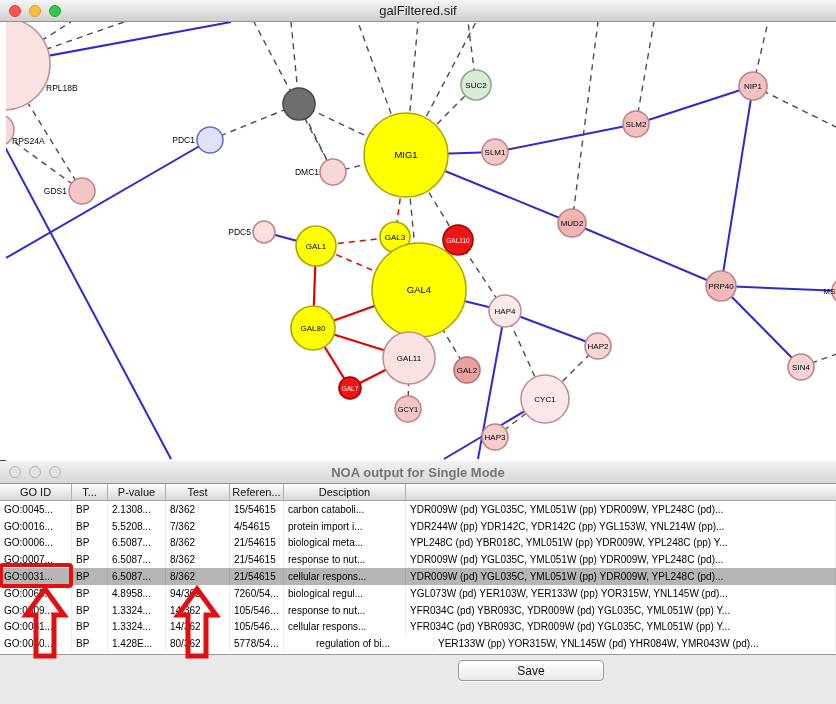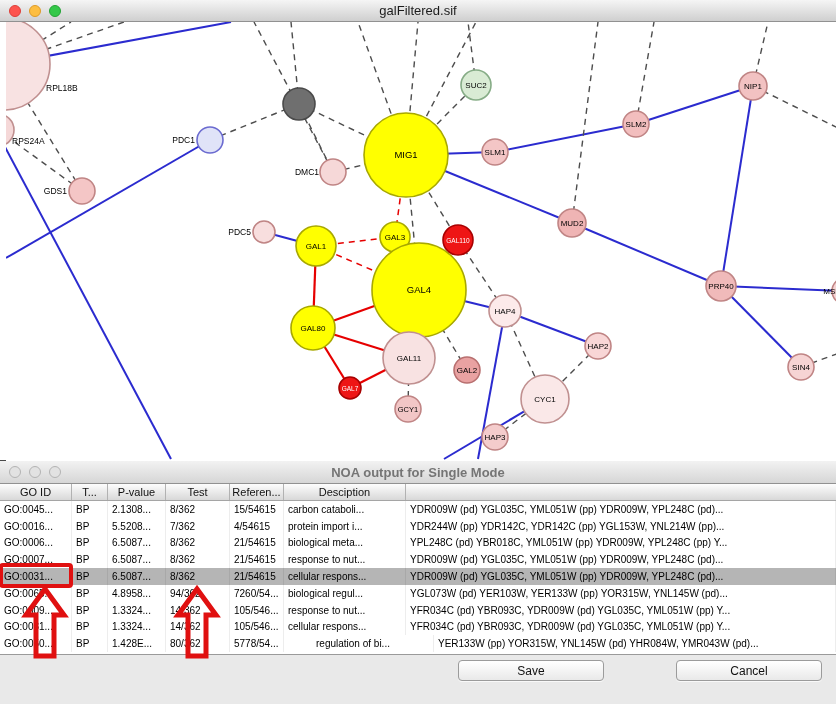--- a/index.html
+++ b/index.html
@@ -301,20 +301,19 @@
           <div class="cell" style="width: 58px;">1.428E...</div>
           <div class="cell" style="width: 64px;">80/362</div>
           <div class="cell" style="width: 54px;">5778/54...</div>
           <div class="cell" style="width: 122px; margin-left: 28px;">regulation of bi...</div>
           <div class="cell" style="flex: 1 1 0%;">YER133W (pp) YOR315W, YNL145W (pd) YHR084W, YMR043W (pd)...</div>
         </div>
       </div>
   </div>
 
   <div class="btn" id="btn-save">Save</div>
-  <div class="btn" id="btn-cancel">Cancel</div>
 
   <svg class="overlay" width="836" height="243" viewBox="0 0 836 243" xmlns="http://www.w3.org/2000/svg">
       <rect x="1" y="104" width="70" height="21" fill="none" stroke="#e01010" stroke-width="4" rx="2"></rect>
       <polygon points="45,128 64,154 54,154 54,195 36,195 36,154 26,154" fill="none" stroke="#e01010" stroke-width="5" stroke-linejoin="miter"></polygon>
       <polygon points="197,128 216,154 206,154 206,195 188,195 188,154 178,154" fill="none" stroke="#e01010" stroke-width="5" stroke-linejoin="miter"></polygon>
     </svg>
 </div>
 
 </body></html>

